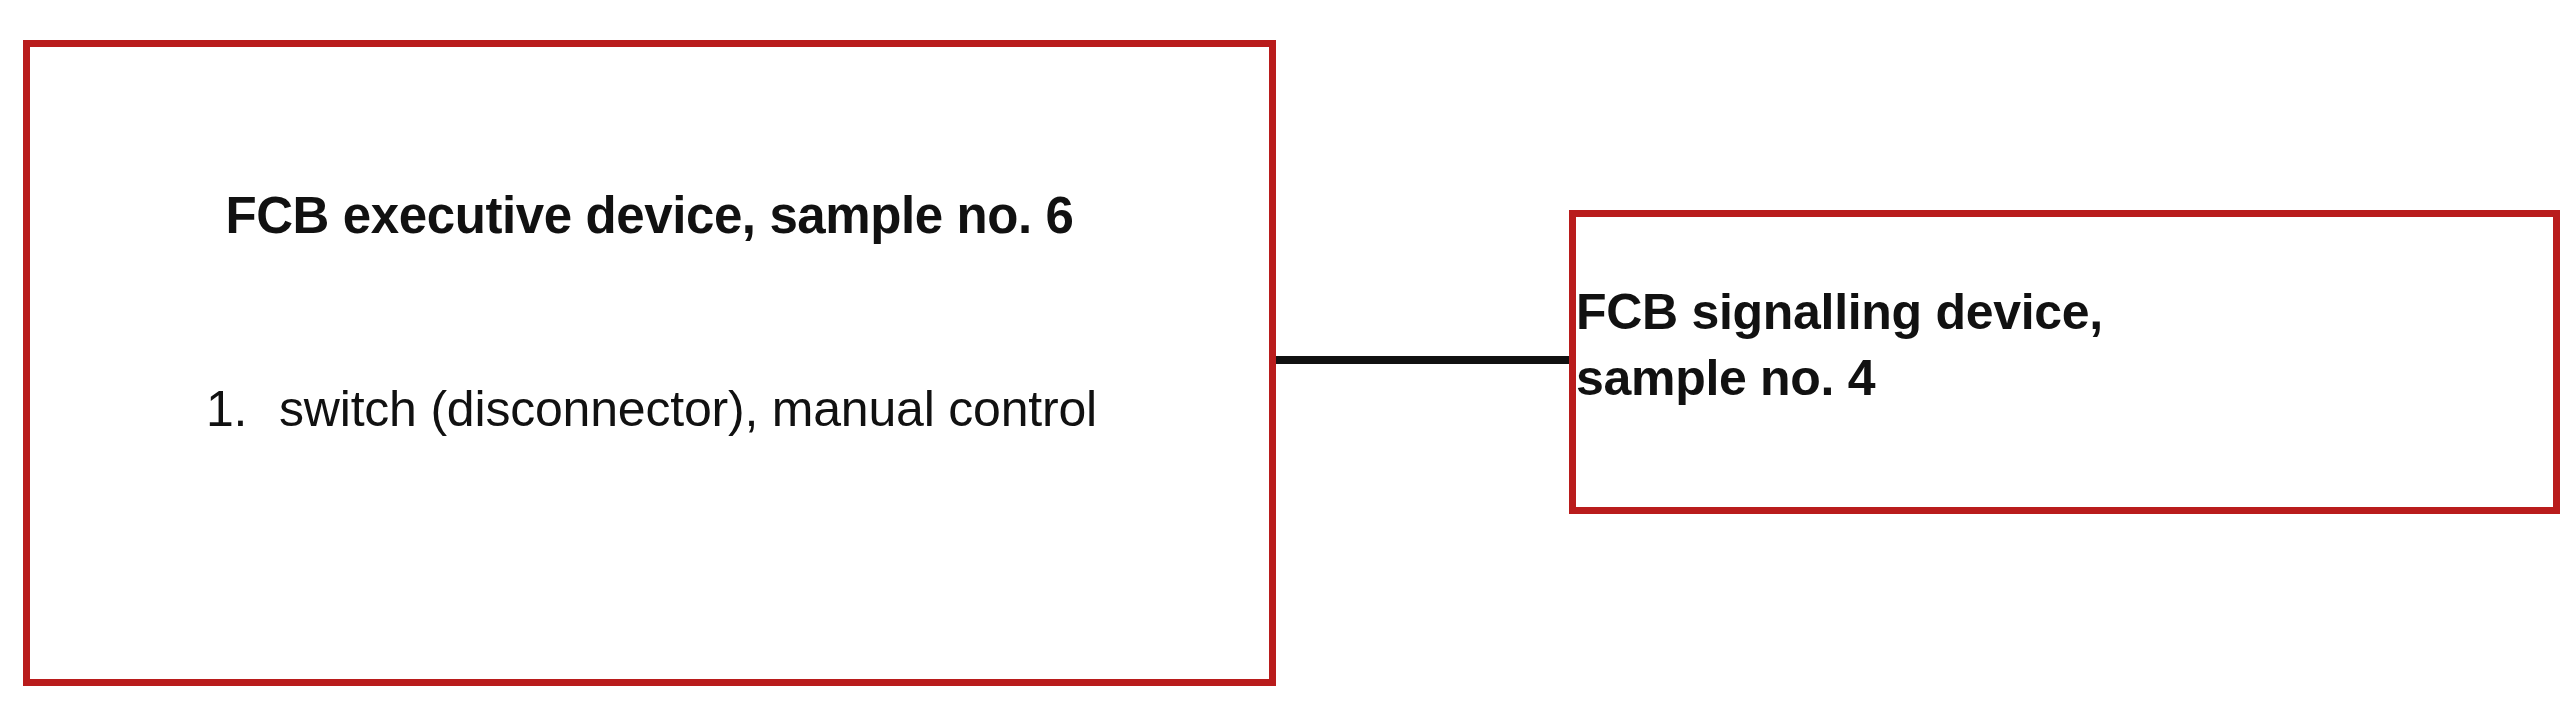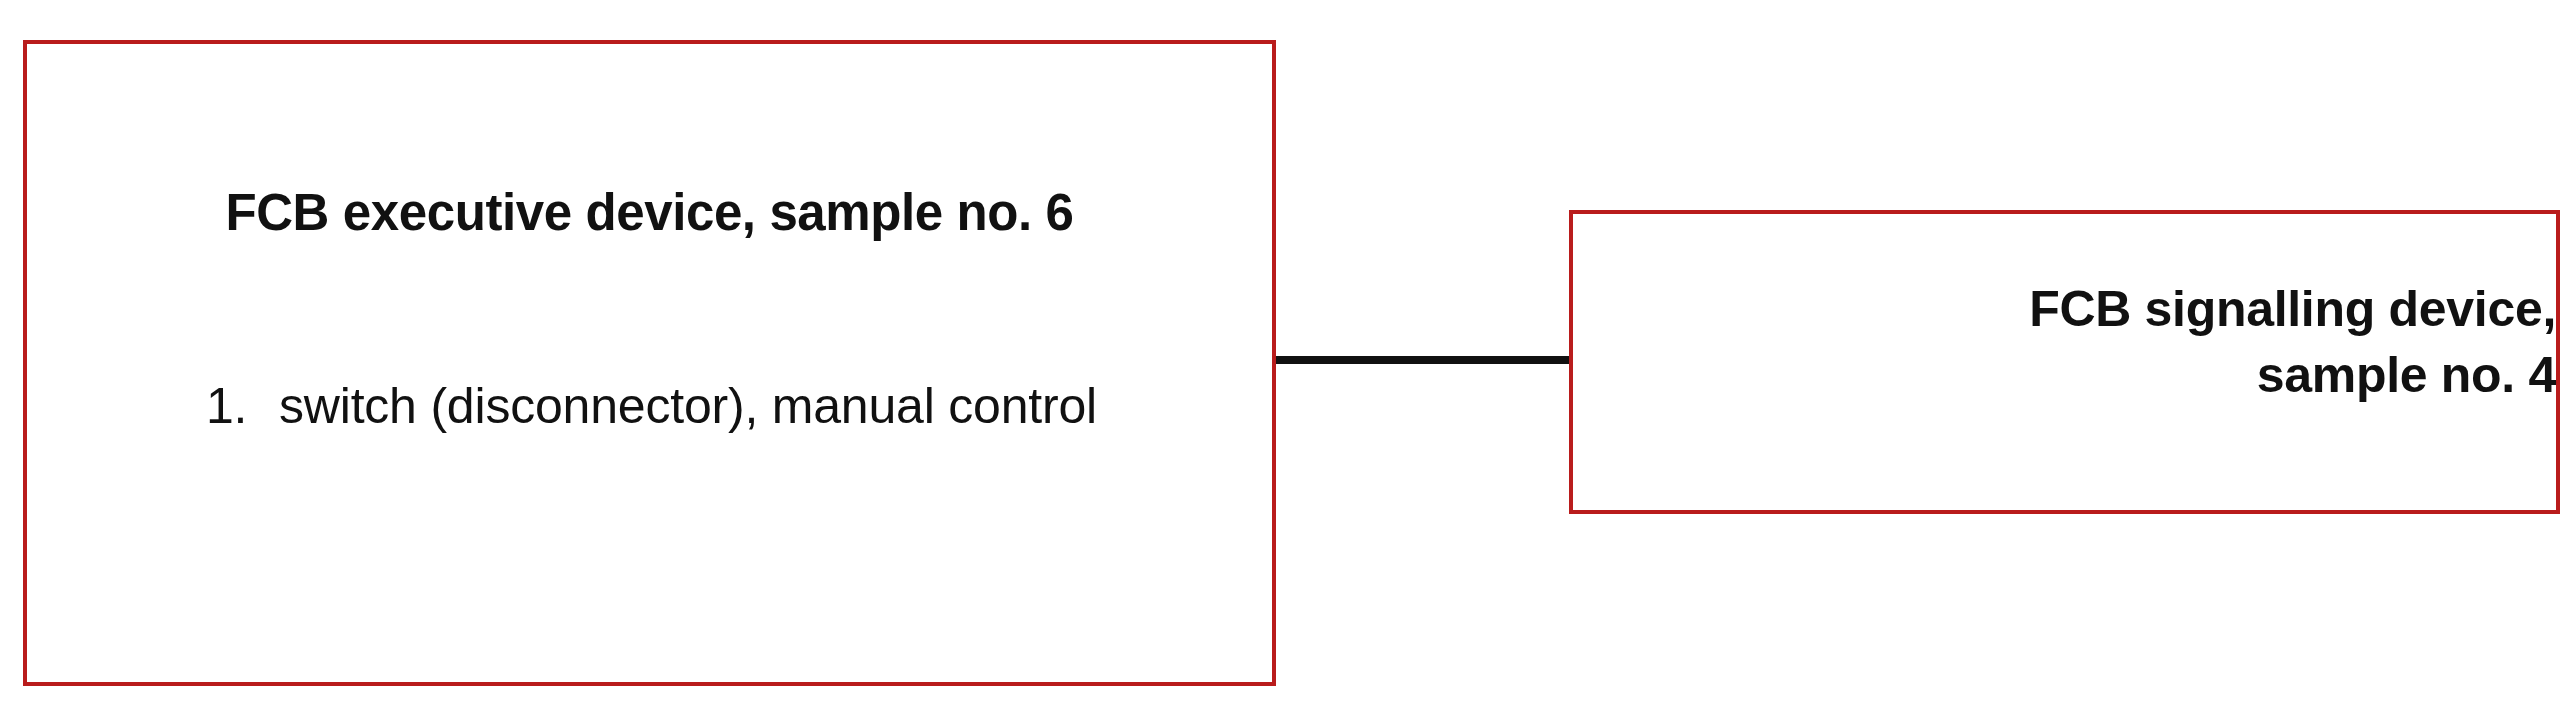--- a/index.html
+++ b/index.html
@@ -16,21 +16,21 @@
     background: #ffffff;
     font-family: "Liberation Sans", "DejaVu Sans", sans-serif;
     overflow: hidden;
   }
 
   
   .node-box {
     position: absolute;
     box-sizing: border-box;
     background: #ffffff;
-    border: 4px solid #b91c1c;
+    border: 7px solid #b91c1c;
   }
 
   
   #executive-box {
     left: 23px;
     top: 40px;
     width: 1253px;
     height: 646px;
   }
 
@@ -106,21 +106,21 @@
     display: inline;
     vertical-align: baseline;
   }
 
   
   #signalling-title {
     position: absolute;
     left: 0;
     right: 0;
     top: 62px;
-    text-align: right;
+    text-align: left;
     font-size: 50px;
     font-weight: bold;
     color: #111111;
     line-height: 1.32;
     letter-spacing: -0.3px;
   }
 
   .title-line {
     display: block;
     white-space: nowrap;

